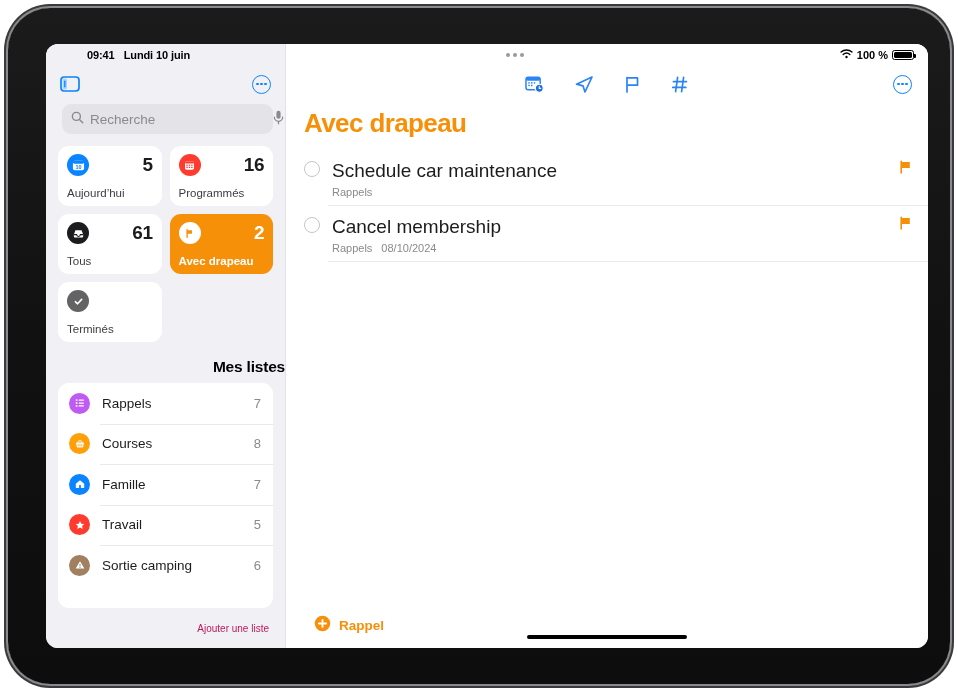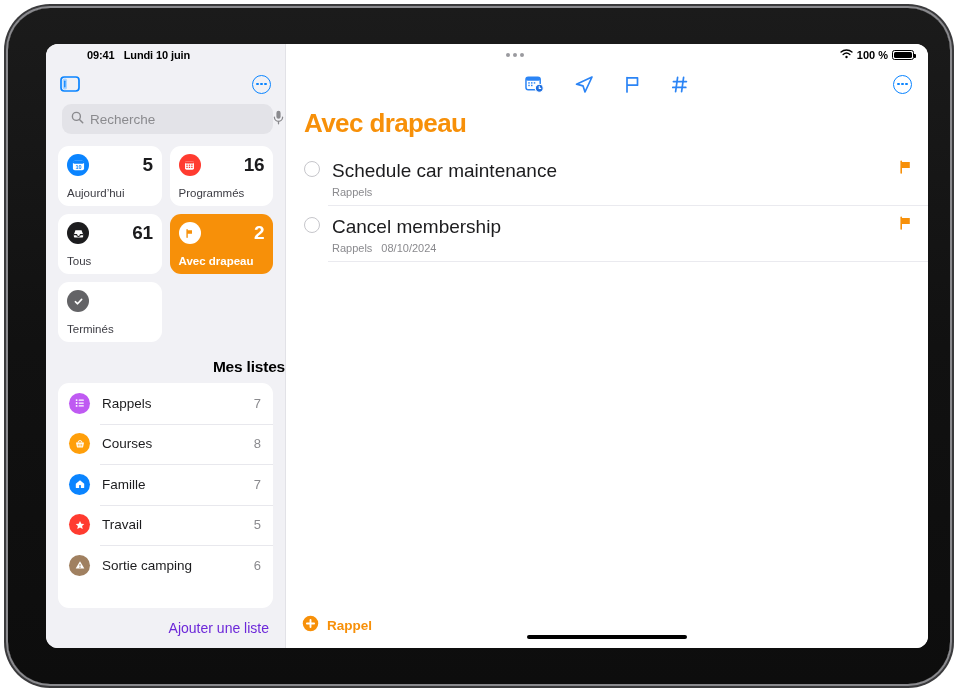--- a/index.html
+++ b/index.html
@@ -137,21 +137,21 @@
     margin-right: 12px; flex-shrink: 0;
   }
   .list-name { flex: 1; font-size: 13.5px; color: #1c1c1e; }
   .list-count { font-size: 13px; color: #8a8a8e; }
 
   .sidebar-footer {
     height: 40px; display: flex; align-items: center;
     justify-content: flex-end; padding-right: 16px;
   }
   .add-list-btn {
-    font-size: 14px; color: #6d28d9; background: none; border: none;
+    font-size: 10px; color: #be185d; background: none; border: none;
     cursor: pointer; font-family: "Liberation Sans", sans-serif;
   }
 
   
   #main {
     flex: 1; height: 100%; background: #fff;
     display: flex; flex-direction: column; position: relative;
   }
   .main-topbar { height: 22px; }
   .main-toolbar {
@@ -186,21 +186,21 @@
     border: 1.3px solid #c6c6cb; margin-right: 12px; margin-top: 2px;
     flex-shrink: 0; cursor: pointer; background: #fff;
   }
   .rem-body { flex: 1; }
   .rem-title { font-size: 19px; color: #1c1c1e; line-height: 1.25; }
   .rem-sub { font-size: 11px; color: #8a8a8e; margin-top: 3px; display: flex; gap: 9px; }
   .rem-flag { margin-left: auto; padding-top: 1px; }
 
   .main-footer {
     margin-top: auto; height: 46px;
-    display: flex; align-items: center; padding-left: 16px;
+    display: flex; align-items: center; padding-left: 28px;
   }
   .add-rem {
     display: flex; align-items: center; gap: 8px;
     background: none; border: none; cursor: pointer;
     font-family: "Liberation Sans", sans-serif;
   }
   .add-rem-label { font-size: 13.5px; color: #f79009; font-weight: 600; }
 
   #home-indicator {
     position: absolute; left: 50%; transform: translateX(-50%);

